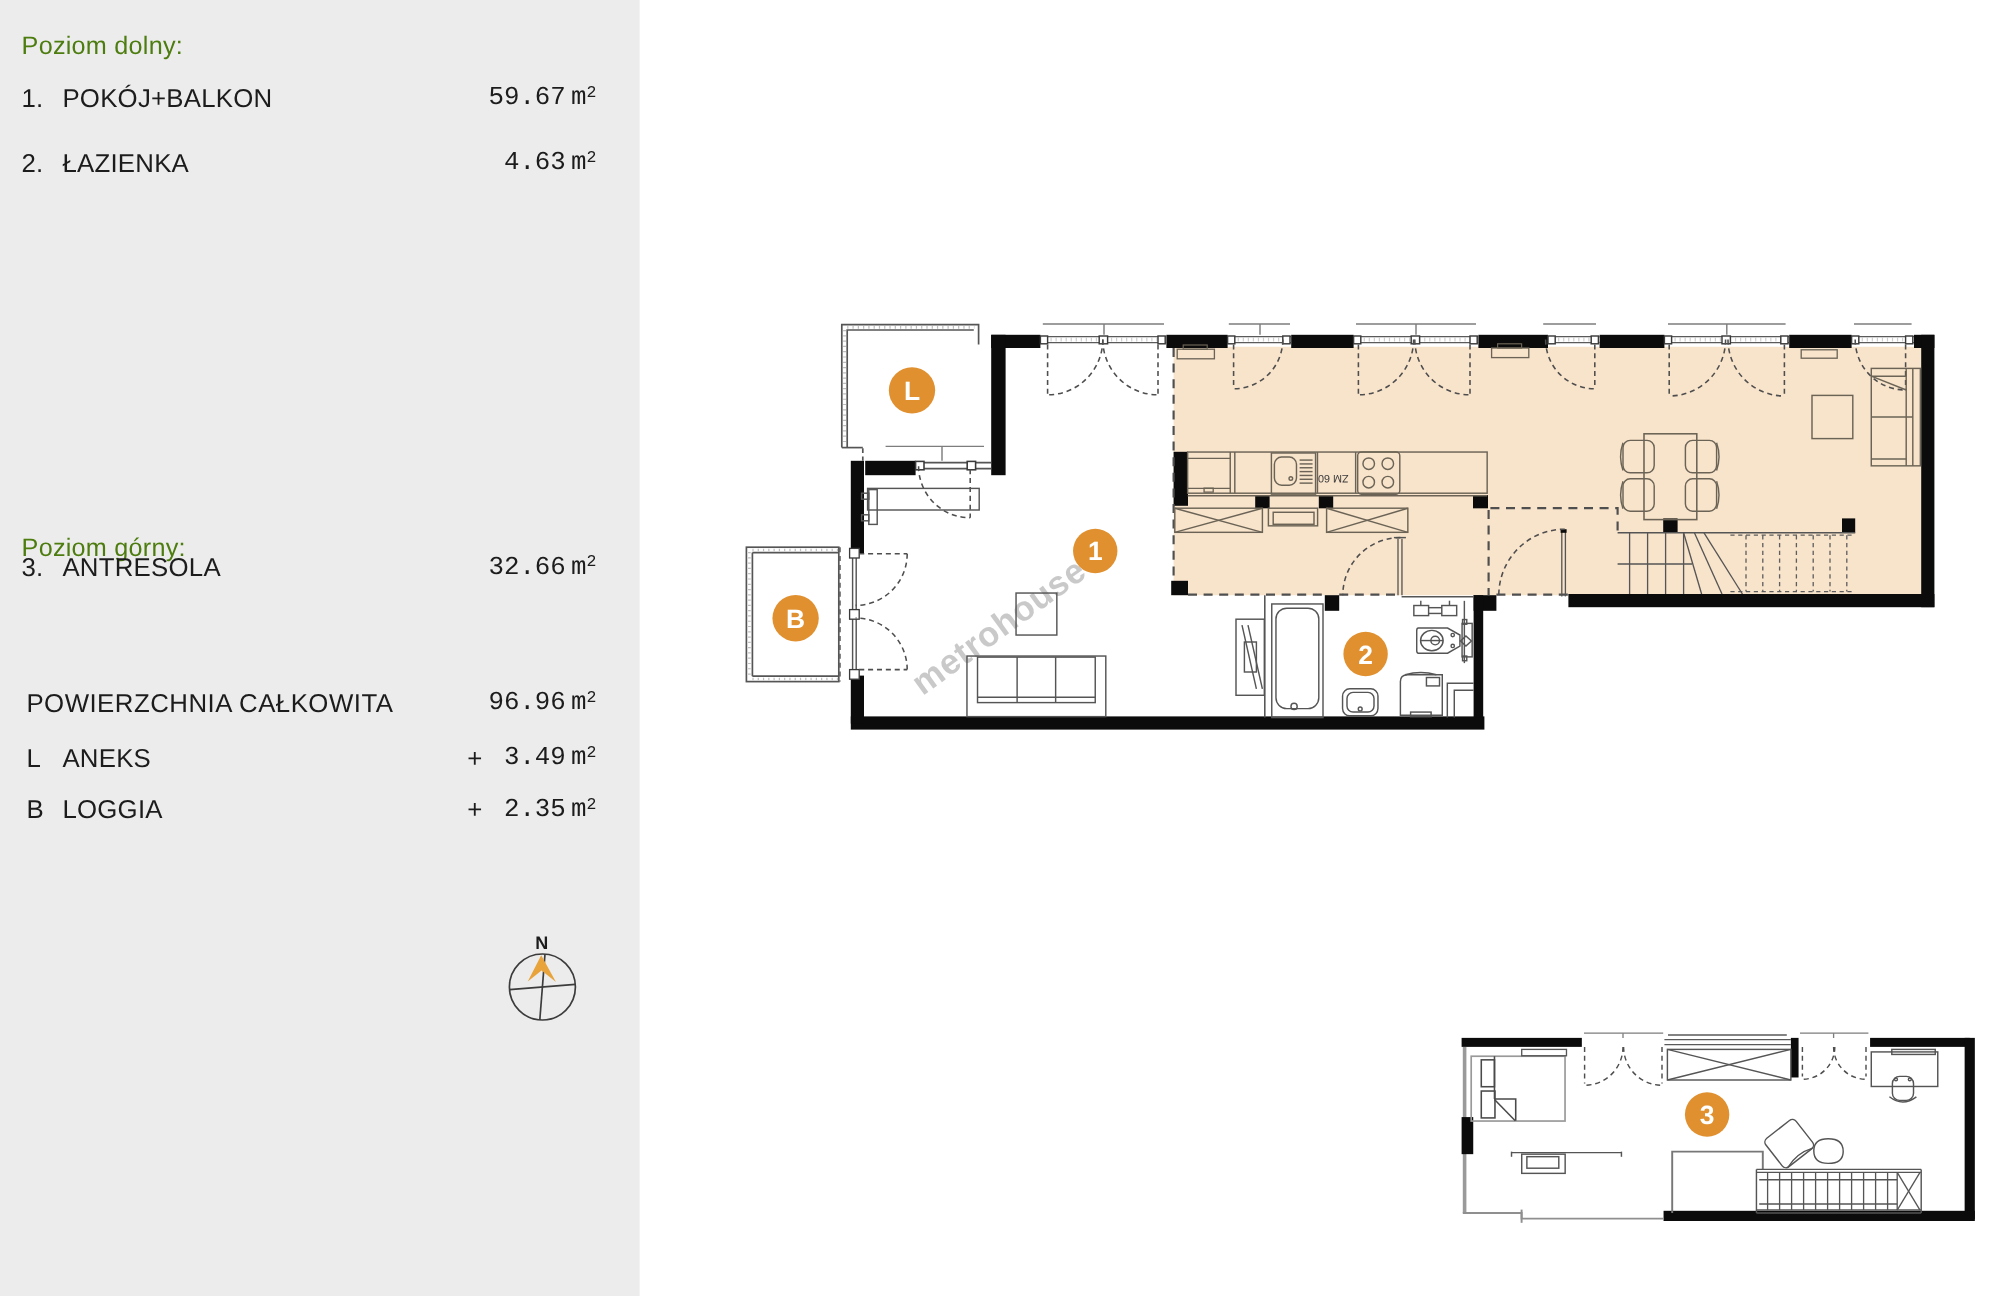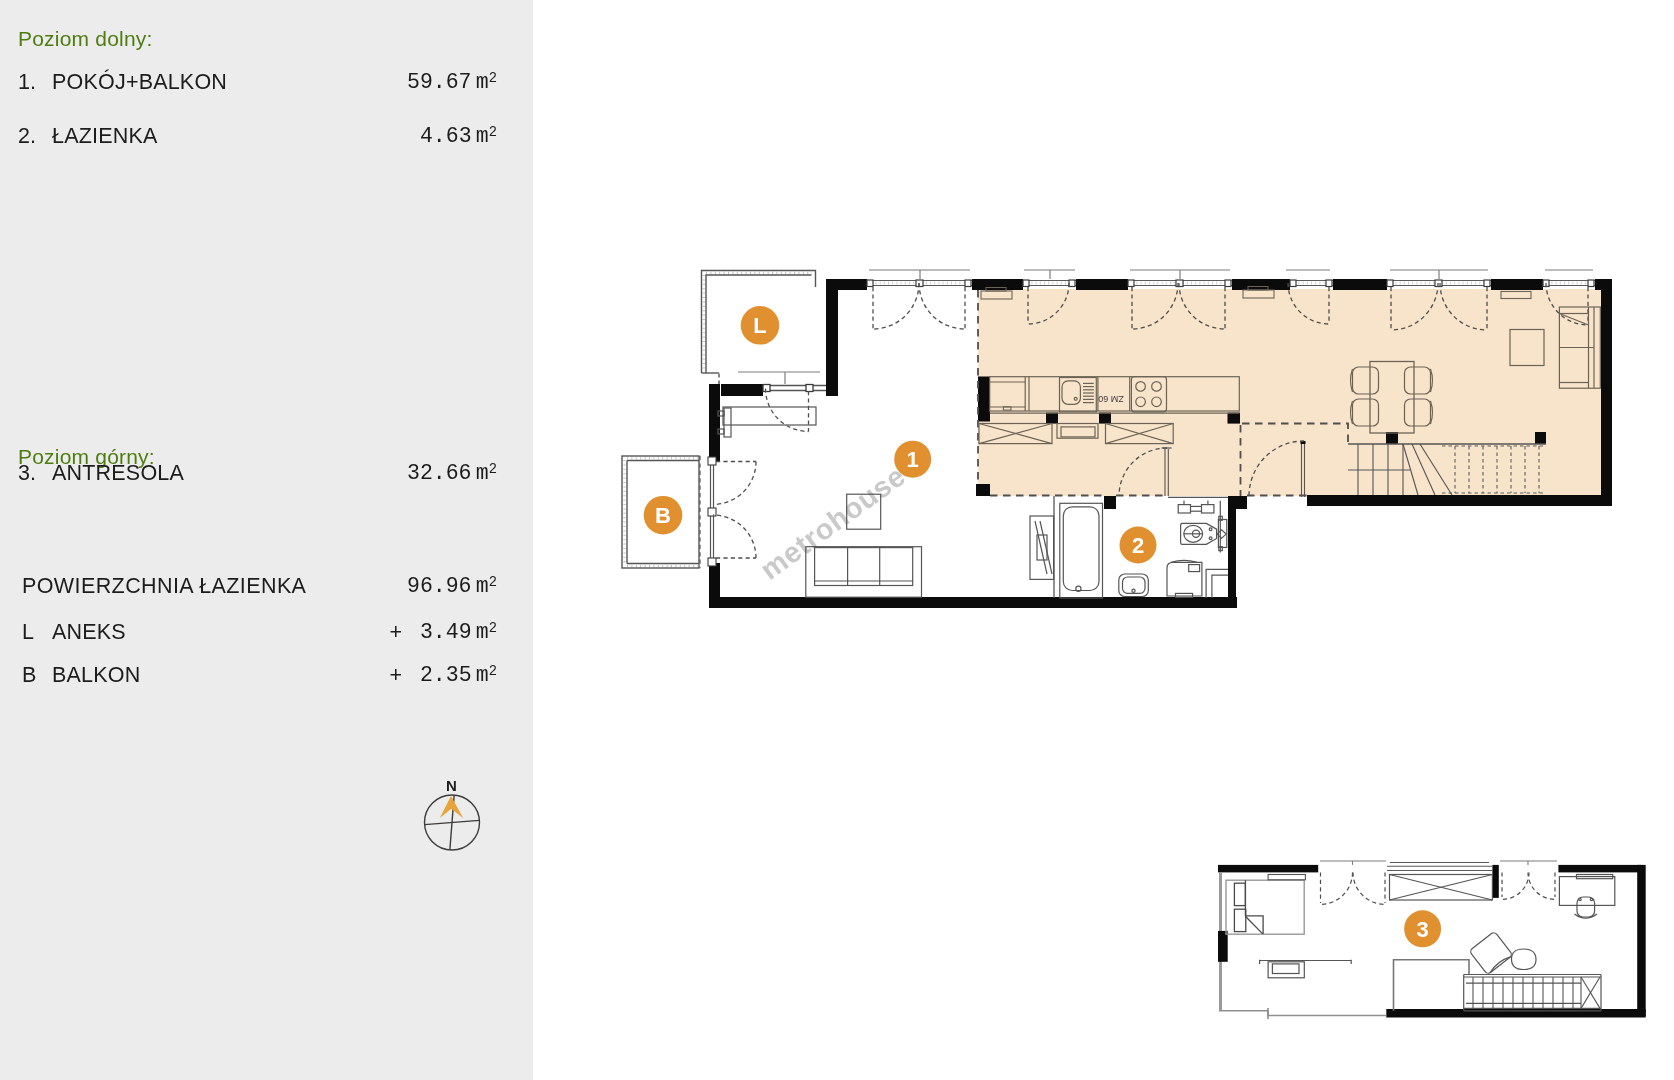--- a/index.html
+++ b/index.html
@@ -38,34 +38,34 @@
 
     <div class="hd" style="top:417px;margin-top:28px;">Poziom górny:</div>
 
     <div class="row" style="top:461px;">
         <span class="num">3.</span>
         <span class="nm">ANTRESOLA</span>
         <span class="val">32.66 m<sup>2</sup></span>
       </div>
 
     <div class="row" style="top:574px;">
-        <span class="nm" style="left:22px;letter-spacing:0.4px;">POWIERZCHNIA ŁAZIENKA</span>
+        <span class="nm" style="left:22px;letter-spacing:0.4px;">POWIERZCHNIA CAŁKOWITA</span>
         <span class="val">96.96 m<sup>2</sup></span>
       </div>
 
     <div class="row" style="top:620px;">
         <span class="num" style="left:22px;">L</span>
         <span class="nm">ANEKS</span>
         <span class="plus">+</span>
         <span class="val">3.49 m<sup>2</sup></span>
       </div>
 
     <div class="row" style="top:663px;">
         <span class="num" style="left:22px;">B</span>
-        <span class="nm">BALKON</span>
+        <span class="nm">LOGGIA</span>
         <span class="plus">+</span>
         <span class="val">2.35 m<sup>2</sup></span>
       </div>
   </div>
 
   <div id="wm">metrohouse</div>
 
   <svg width="1674" height="1080" viewBox="0 0 1674 1080">
     <g id="plan">
 

